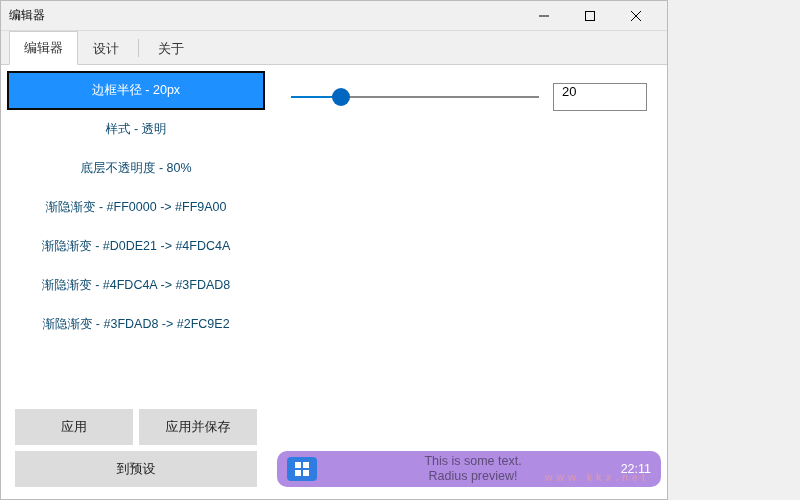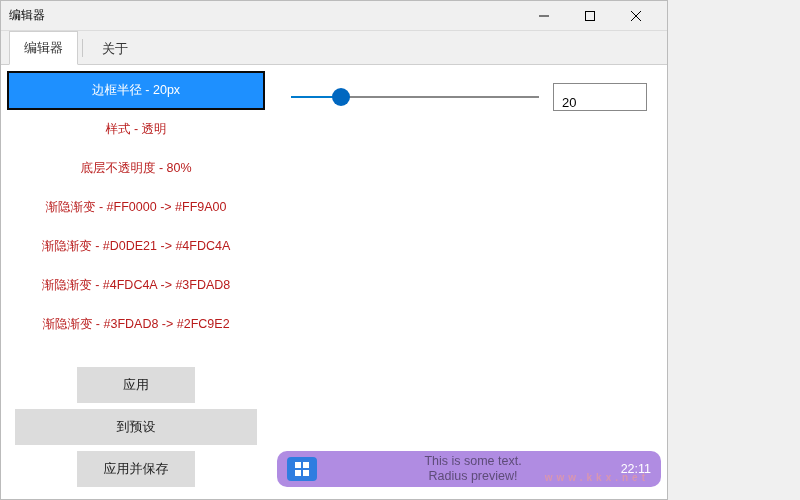--- a/index.html
+++ b/index.html
@@ -18,35 +18,35 @@
 .tab-sep { width: 1px; height: 18px; background: #c8c8c8; align-self: center; margin: 0 4px; }
 
 .content { flex: 1; background: #fff; border-top: 1px solid #cfcfcf; margin-top: -1px; display: flex; position: relative; overflow: hidden; }
 
 .sidebar { width: 270px; display: flex; flex-direction: column; padding: 6px 6px 12px 6px; }
 .sidebar-tools { display: flex; align-items: center; gap: 24px; padding: 4px 10px 8px 10px; font-size: 13px; }
 .tool { display: flex; align-items: center; gap: 6px; cursor: default; }
 .tool .icon { font-size: 15px; color: #555; }
 
 .list { flex: 1; overflow: hidden; border-right: 0; text-align: center; }
-.list-item { padding: 11px 10px; font-size: 12.5px; color: #b91c1c; cursor: default; white-space: nowrap; overflow: hidden; text-overflow: ellipsis; }
+.list-item { padding: 11px 10px; font-size: 12.5px; color: #0c4a6e; cursor: default; white-space: nowrap; overflow: hidden; text-overflow: ellipsis; }
 .list-item.selected { background: #1e90ff; color: #fff; border: 2px solid #0a0a0a; padding: 9px 8px; }
 
 .sidebar-buttons { display: flex; flex-wrap: wrap; gap: 6px; padding: 6px 6px 0 6px; justify-content: center; }
 .btn { background: #dcdcdc; border: none; padding: 9px 0; font-size: 13px; color: #222; text-align: center; cursor: default; }
 .btn-half { width: 118px; }
 .btn-full { width: 242px; }
 
 .main { flex: 1; position: relative; }
 .control-row { display: flex; align-items: center; padding: 18px 20px; gap: 14px; }
 .slider { flex: 1; height: 18px; position: relative; }
 .slider-track { position: absolute; top: 8px; left: 0; right: 0; height: 2px; background: #888; }
 .slider-fill { position: absolute; top: 8px; left: 0; width: 20%; height: 2px; background: #007acc; }
 .slider-thumb { position: absolute; top: 0; left: 20%; width: 18px; height: 18px; border-radius: 50%; background: #0067c0; transform: translateX(-50%); }
-.numbox { width: 94px; height: 28px; border: 1px solid #888; background: #fff; font-size: 13px; padding: 0 8px; display: flex; align-items: flex-end; }
+.numbox { width: 94px; height: 28px; border: 1px solid #888; background: #fff; font-size: 13px; padding: 0 8px; display: flex; align-items: flex-start; }
 
 .preview-bar { position: absolute; left: 6px; right: 6px; bottom: 12px; height: 36px; background: #b08ce2; border-radius: 10px; display: flex; align-items: center; padding: 0 10px; color: #5e4c79; font-size: 12.5px; overflow: hidden; }
 .preview-bar .start-btn { width: 30px; height: 24px; background: #2f7de0; border-radius: 4px; display: flex; align-items: center; justify-content: center; color: #fff; font-size: 14px; }
 .preview-bar .txt { position: absolute; left: 8px; right: 0; text-align: center; pointer-events: none; line-height: 1.2; }
 .preview-bar .clock { margin-left: auto; color: #fff; font-size: 12.5px; }
 
 .watermark { position: absolute; right: 18px; bottom: 16px; color: rgba(255,160,130,0.55); font-size: 22px; font-weight: bold; letter-spacing: 2px; pointer-events: none; }
 .watermark .sub { display: block; font-size: 10px; letter-spacing: 4px; color: rgba(255,160,130,0.5); margin-top: -2px; text-align: center; }
 </style>
 </head>
@@ -71,42 +71,43 @@
         <svg width="10" height="10" viewBox="0 0 10 10">
             <line x1="0" y1="0" x2="10" y2="10" stroke="#000" stroke-width="1"></line>
             <line x1="10" y1="0" x2="0" y2="10" stroke="#000" stroke-width="1"></line>
           </svg>
       </div>
     </div>
   </div>
 
   <div class="tabbar">
     <div class="tab active"><span>编辑器</span></div>
+    <div class="tab"><span>设计</span></div>
     <div class="tab-sep"></div>
     <div class="tab"><span>关于</span></div>
   </div>
 
   <div class="content">
 
     <div class="sidebar">
 
       <div class="list">
         <div class="list-item selected">边框半径 - 20px</div>
         <div class="list-item">样式 - 透明</div>
         <div class="list-item">底层不透明度 - 80%</div>
         <div class="list-item">渐隐渐变 - #FF0000 -&gt; #FF9A00</div>
         <div class="list-item">渐隐渐变 - #D0DE21 -&gt; #4FDC4A</div>
         <div class="list-item">渐隐渐变 - #4FDC4A -&gt; #3FDAD8</div>
         <div class="list-item">渐隐渐变 - #3FDAD8 -&gt; #2FC9E2</div>
       </div>
 
       <div class="sidebar-buttons">
         <div class="btn btn-half">应用</div>
+        <div class="btn btn-half">应用并保存</div>
         <div class="btn btn-full">到预设</div>
-        <div class="btn btn-half">应用并保存</div>
       </div>
     </div>
 
     <div class="main">
       <div class="control-row">
         <div class="slider">
           <div class="slider-track"></div>
           <div class="slider-fill"></div>
           <div class="slider-thumb"></div>
         </div>

